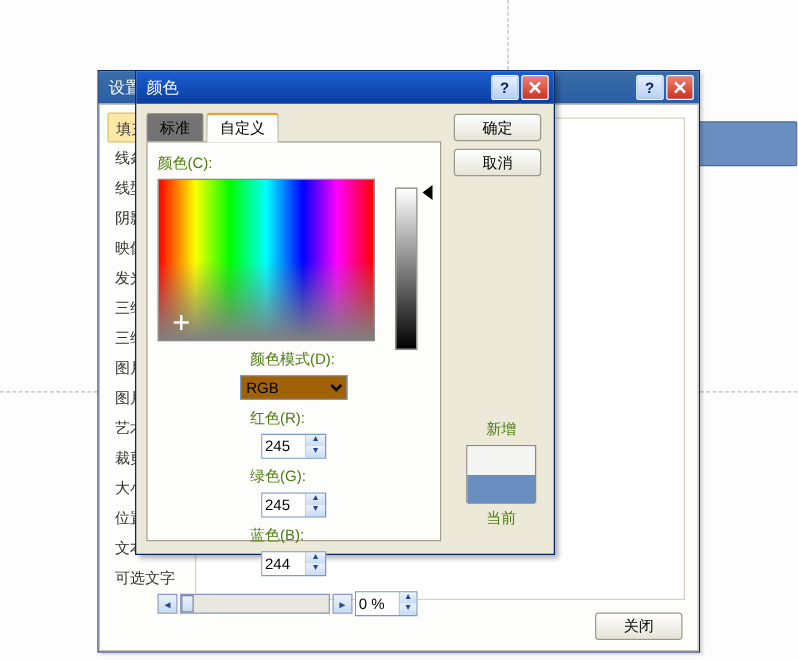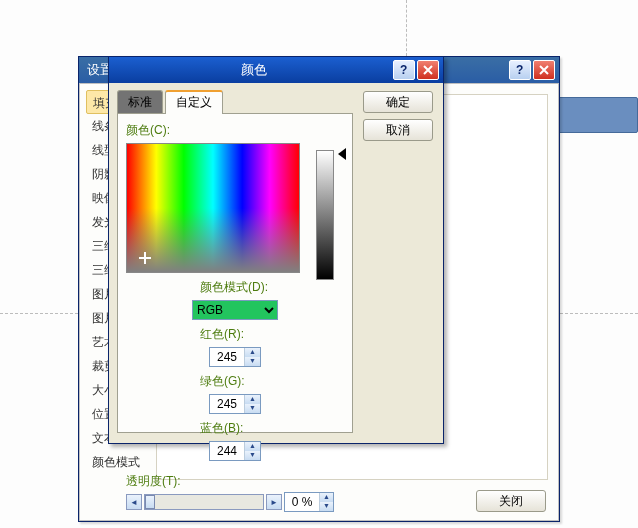--- a/index.html
+++ b/index.html
@@ -21,21 +21,21 @@
   .side-list { position:absolute; top:6px; left:6px; width:64px; bottom:40px; }
   .side-item { height:24px; line-height:24px; padding-left:6px; color:#333; cursor:pointer; white-space:nowrap; overflow:hidden;}
   .side-item.sel { background:#fde8a8; border:1px solid #e0c060; border-radius:2px;}
   
   .content-frame { position:absolute; top:10px; left:76px; right:10px; bottom:40px; border:1px solid #d6d2c2; background:#fff;}
   
   .close-btn-parent { position:absolute; bottom:8px; right:12px; width:70px; height:22px; background:linear-gradient(#fff,#e6e3d8); border:1px solid #9a9a8a; border-radius:3px; cursor:pointer; display:flex; align-items:center; justify-content:center;}
 
   
   .color-dialog { position:absolute; top:56px; left:108px; width:336px; height:388px; background:#ece9d8; border:1px solid #0a246a; box-shadow: 3px 3px 4px rgba(0,0,0,0.3); }
-  .color-title { height:26px; background: linear-gradient(#1b5fd0,#0a3ea0); display:flex; align-items:center; padding:0 4px; color:#fff;text-align:center;}
+  .color-title { height:26px; background: linear-gradient(#1b5fd0,#0a3ea0); display:flex; align-items:center; padding:0 4px; color:#fff;}
   .color-title span.t { flex:1; padding-left:4px; font-size:13px;}
   .color-body { position:absolute; top:26px; left:0; right:0; bottom:0; padding:8px;}
   
   .tab-strip { display:flex; align-items:flex-end; height:22px; margin-bottom:0;}
   .tab { padding:3px 10px; border:1px solid #a0a090; border-bottom:none; background:#737373; margin-right:2px; border-radius:3px 3px 0 0; cursor:pointer; position:relative; top:1px;}
   .tab.active { background:#fdfdfb; border-top:2px solid #f0a030; z-index:2; padding-top:2px;font-family:Liberation Mono, monospace;}
   
   .right-btns { position:absolute; top:8px; right:10px; display:flex; flex-direction:column; gap:6px;}
   .dlg-btn { width:70px; height:22px; background:linear-gradient(#fff,#e6e3d8); border:1px solid #9a9a8a; border-radius:3px; cursor:pointer; display:flex; align-items:center; justify-content:center;}
   
@@ -50,23 +50,23 @@
   .crosshair { position:absolute; left:12px; bottom:8px; width:12px; height:12px; }
   .crosshair::before,.crosshair::after{content:"";position:absolute;background:#fff;}
   .crosshair::before{left:5px;top:0;width:2px;height:12px;}
   .crosshair::after{top:5px;left:0;height:2px;width:12px;}
   
   .value-strip { position:absolute; top:36px; left:198px; width:18px; height:130px; border:1px solid #888; background:linear-gradient(to bottom,#fff,#000);}
   .value-arrow { position:absolute; top:34px; left:220px; width:0; height:0; border-top:6px solid transparent; border-bottom:6px solid transparent; border-right:8px solid #000;}
   
   .row { display:flex; align-items:center; margin-top:6px; gap:4px;flex-direction:column;}
   .row .flabel { width:70px;}
-  select.mode { width:86px; height:20px; border:1px solid #7a9ac0; background:#22c55e;}
+  select.mode { width:86px; height:20px; border:1px solid #7a9ac0; background:#a16207;}
   .spin { display:flex; width:52px; height:20px; border:1px solid #7a9ac0; background:#fff;}
-  .spin input { border:none; width:34px; padding:0 2px; font-size:12px; outline:none; text-align:center;}
+  .spin input { border:none; width:34px; padding:0 2px; font-size:12px; outline:none; text-align:left;}
   .spin .arrows { width:16px; display:flex; flex-direction:column; border-left:1px solid #bcd;}
   .spin .arrows div { flex:1; background:linear-gradient(#eaf2fc,#c8dcf2); font-size:7px; line-height:8px; text-align:center; color:#2a4a8a; cursor:pointer;}
   
   .transp-row { margin-top:12px;}
   .slider-wrap { display:flex; align-items:center; gap:2px; margin-top:2px;}
   .sl-btn { width:16px; height:16px; border:1px solid #8a9abf; background:linear-gradient(#eaf2fc,#c8dcf2); display:flex; align-items:center; justify-content:center; font-size:8px; color:#2a4a8a; cursor:pointer;}
   .sl-track { width:120px; height:16px; border:1px solid #8a9abf; background:#e8e8e0; position:relative;}
   .sl-thumb { position:absolute; left:0; top:0; width:10px; height:14px; background:linear-gradient(#eaf2fc,#c8dcf2); border:1px solid #7a8aaf;}
   
   .preview-box { position:absolute; right:12px; bottom:20px; width:60px; text-align:center;}
@@ -110,21 +110,21 @@
       <div class="side-item">发光和</div>
       <div class="side-item">三维格</div>
       <div class="side-item">三维旋</div>
       <div class="side-item">图片更</div>
       <div class="side-item">图片颜</div>
       <div class="side-item">艺术效</div>
       <div class="side-item">裁剪</div>
       <div class="side-item">大小</div>
       <div class="side-item">位置</div>
       <div class="side-item">文本框</div>
-      <div class="side-item">颜色模式</div>
+      <div class="side-item">可选文字</div>
     </div>
     <div class="content-frame"></div>
     <div class="close-btn-parent">
       <span>关闭</span>
     </div>
   </div>
 </div>
 
 <div class="color-dialog">
   <div class="color-title">
@@ -193,32 +193,39 @@
         <div class="spin">
           <input value="244" style="">
           <div class="arrows">
               <div>▲</div>
               <div>▼</div>
             </div>
         </div>
       </div>
 
       <div class="transp-row">
-        <div class="lbl">透明度(T):</div>
         <div class="slider-wrap">
           <div class="sl-btn">◄</div>
           <div class="sl-track">
             <div class="sl-thumb"></div>
           </div>
           <div class="sl-btn">►</div>
           <div class="spin" style="width:50px">
             <input value="0 %" style="">
             <div class="arrows">
                 <div>▲</div>
                 <div>▼</div>
               </div>
           </div>
         </div>
       </div>
     </div>
 
+    <div class="preview-box">
+      <div class="lbl preview-lbl">新增</div>
+      <div class="preview-swatch">
+        <div class="new"></div>
+        <div class="cur"></div>
+      </div>
+      <div class="lbl preview-lbl2">当前</div>
+    </div>
   </div>
 </div>
 
 </body></html>

